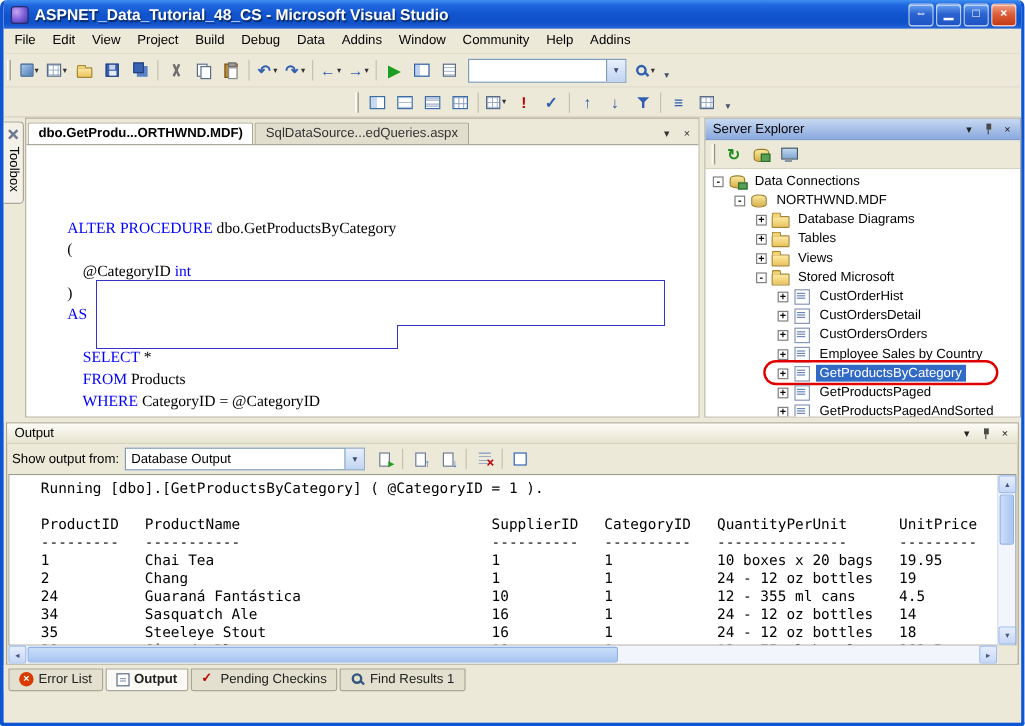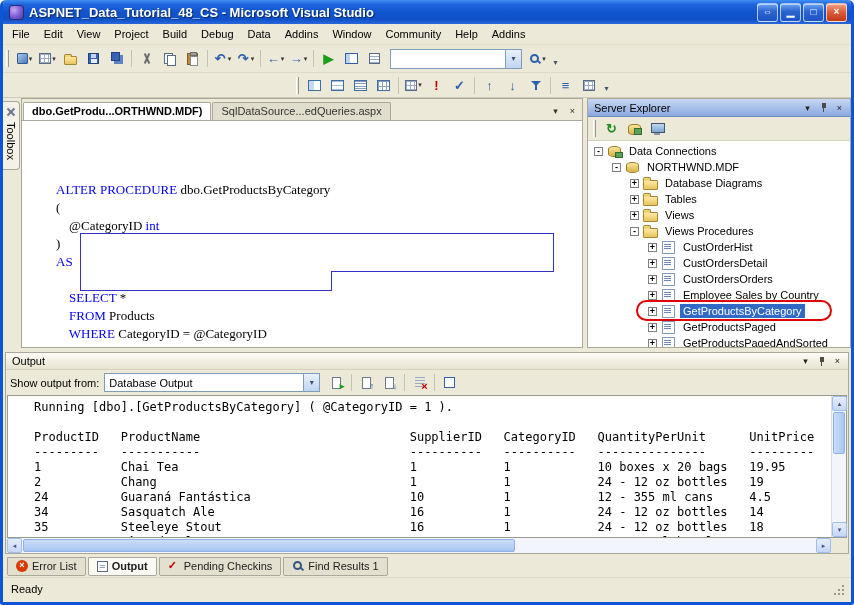--- a/index.html
+++ b/index.html
@@ -131,21 +131,21 @@
   .tree-label.sel{background:#316AC5;color:#fff;}
   .red-ellipse{position:absolute;width:196px;height:21px;border:2px solid #E00000;border-radius:11px;pointer-events:none;}
 
   .hsplit{height:4px;flex:none;background:#ECE9D8;}
 
   
   .output-panel{height:202px;flex:none;margin:0 2px;display:flex;flex-direction:column;border:1px solid #ACA899;background:#ECE9D8;}
   .op-title{height:17px;flex:none;display:flex;align-items:center;padding:0 3px 0 6px;font-size:11px;background:linear-gradient(#FDFCF6,#E7E4D1);border-bottom:1px solid #D6D2C0;}
   .op-toolbar{height:25px;flex:none;display:flex;align-items:center;gap:5px;padding:2px 4px;}
   .op-label{font-size:11px;white-space:nowrap;}
-  .op-combo{width:216px;height:19px;background:#fff;border:1px solid #7F9DB9;display:flex;align-items:center;font-size:11px;}
+  .op-combo{width:200px;height:19px;background:#fff;border:1px solid #7F9DB9;display:flex;align-items:center;font-size:11px;}
   .op-combo-text{flex:1;padding-left:4px;white-space:nowrap;overflow:hidden;}
   .op-icons{display:flex;align-items:center;}
   .console-row{flex:1;display:flex;margin:0 1px;border:1px solid #9B988C;background:#fff;min-height:0;}
   #console-pre{flex:1;margin:0;padding:4px 0 0 26px;font-family:"DejaVu Sans Mono",monospace;font-size:12px;line-height:15px;white-space:pre;overflow:hidden;color:#000;background:#fff;}
 
   .vscroll{width:15px;flex:none;display:flex;flex-direction:column;background:#F2F5FC;border-left:1px solid #D9DFEA;}
   .hscroll{height:15px;flex:none;display:flex;margin:0 1px;background:#F2F5FC;}
   .sb-btn{width:15px;height:15px;flex:none;display:flex;align-items:center;justify-content:center;font-size:7px;color:#44567E;background:linear-gradient(#E6EEFC,#C6D7F5);border:1px solid #9EBDF0;border-radius:2px;}
   .sb-track{flex:1;position:relative;}
   .sb-thumb{position:absolute;background:linear-gradient(90deg,#CBDEFB,#A9C5F0);border:1px solid #90B0E8;border-radius:2px;}
@@ -398,21 +398,21 @@
             <span class="tree-label">Tables</span>
           </div>
           <div class="tree-row" style="padding-left: 42px;">
             <span class="expander">+</span>
             <span class="t-icon t-folder"></span>
             <span class="tree-label">Views</span>
           </div>
           <div class="tree-row" style="padding-left: 42px;">
             <span class="expander">-</span>
             <span class="t-icon t-folder"></span>
-            <span class="tree-label">Views Procedures</span>
+            <span class="tree-label">Stored Microsoft</span>
           </div>
           <div class="tree-row" style="padding-left: 60px;">
             <span class="expander">+</span>
             <span class="t-icon t-sproc"></span>
             <span class="tree-label">CustOrderHist</span>
           </div>
           <div class="tree-row" style="padding-left: 60px;">
             <span class="expander">+</span>
             <span class="t-icon t-sproc"></span>
             <span class="tree-label">CustOrdersDetail</span>
@@ -529,18 +529,14 @@
       <div class="btab">
         <span class="bti bti-checkin"></span>
         <span class="btab-label">Pending Checkins</span>
       </div>
       <div class="btab">
         <span class="bti bti-findres"></span>
         <span class="btab-label">Find Results 1</span>
       </div>
     </div>
 
-  <div class="statusbar">
-    <span>Ready</span>
-    <span class="resize-grip"></span>
-  </div>
 
 </div>
 
 </body></html>

